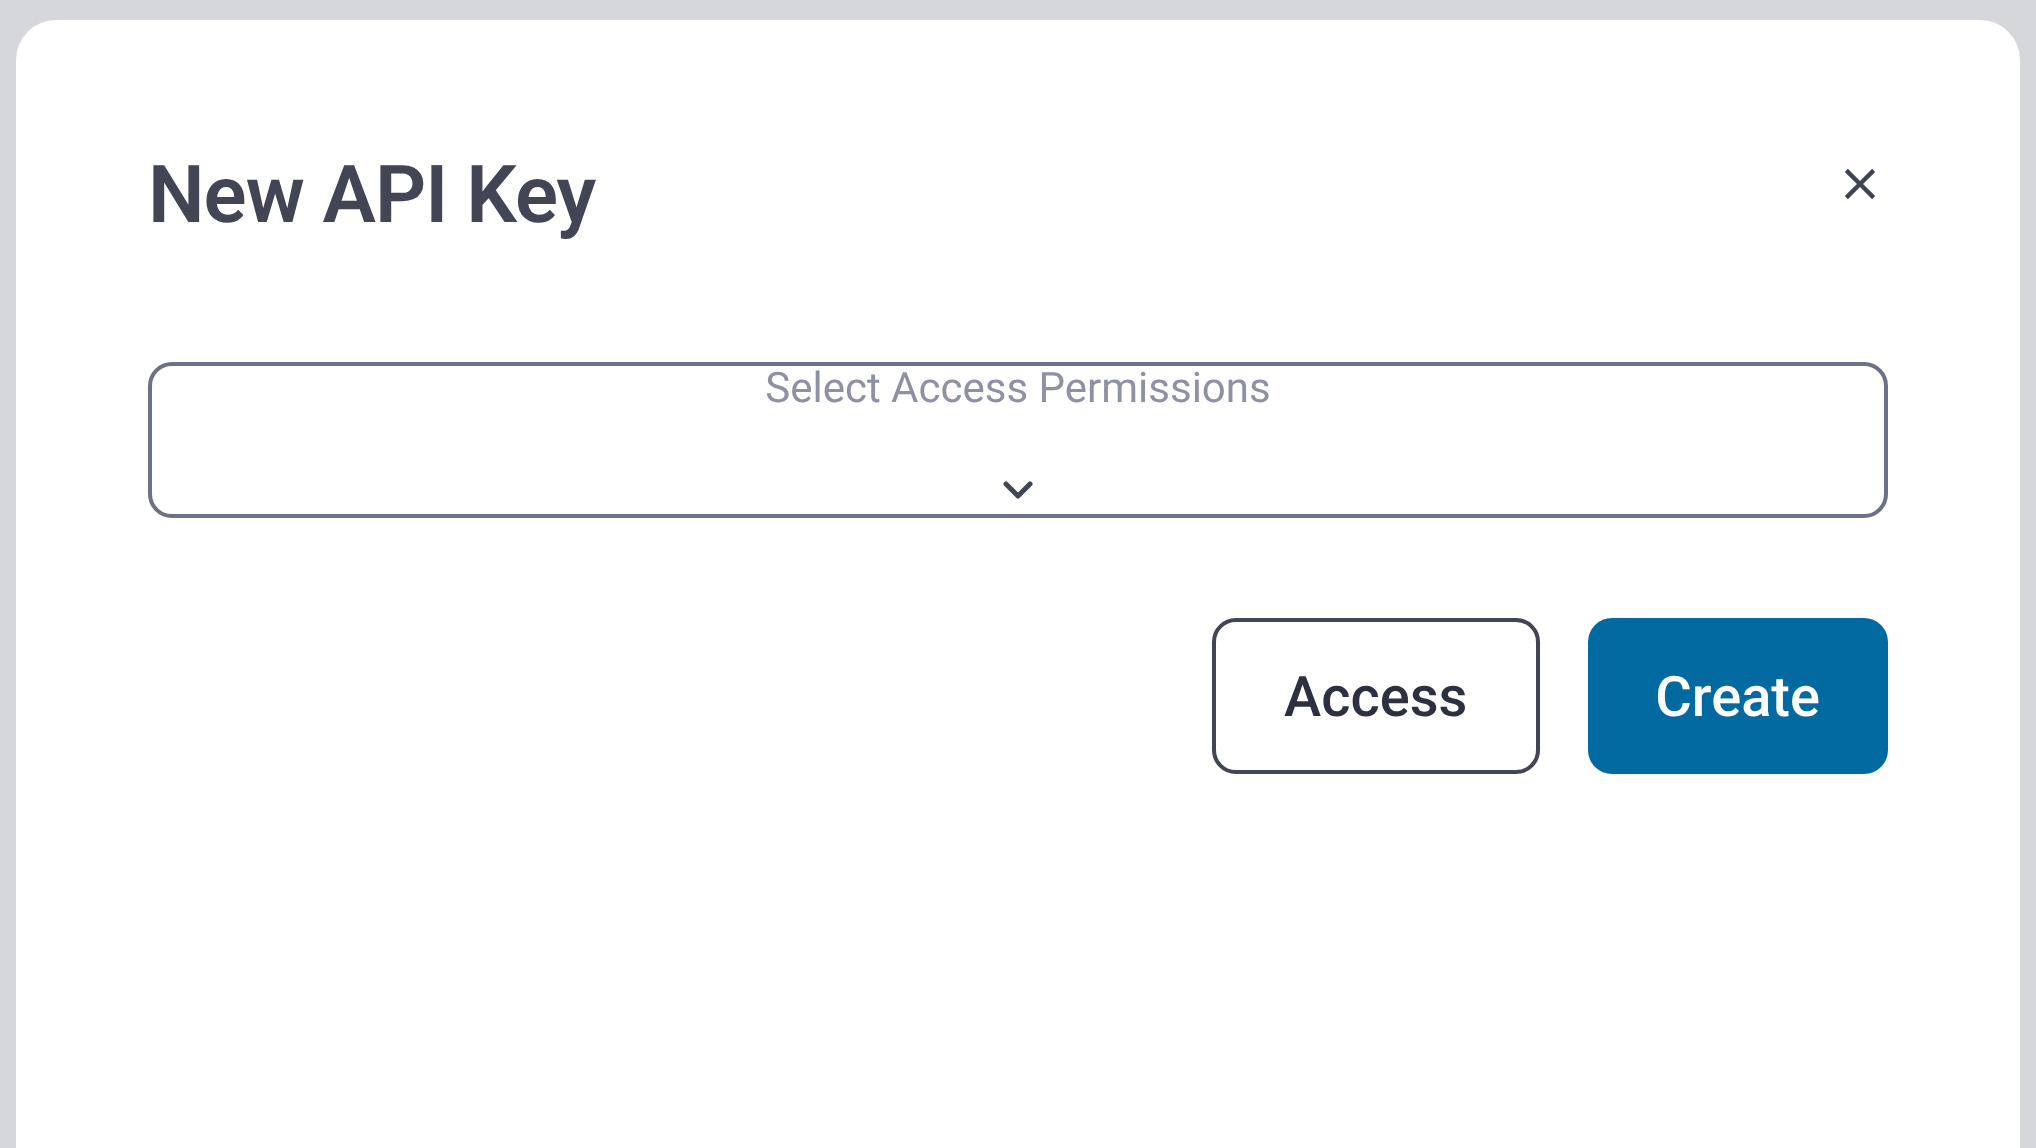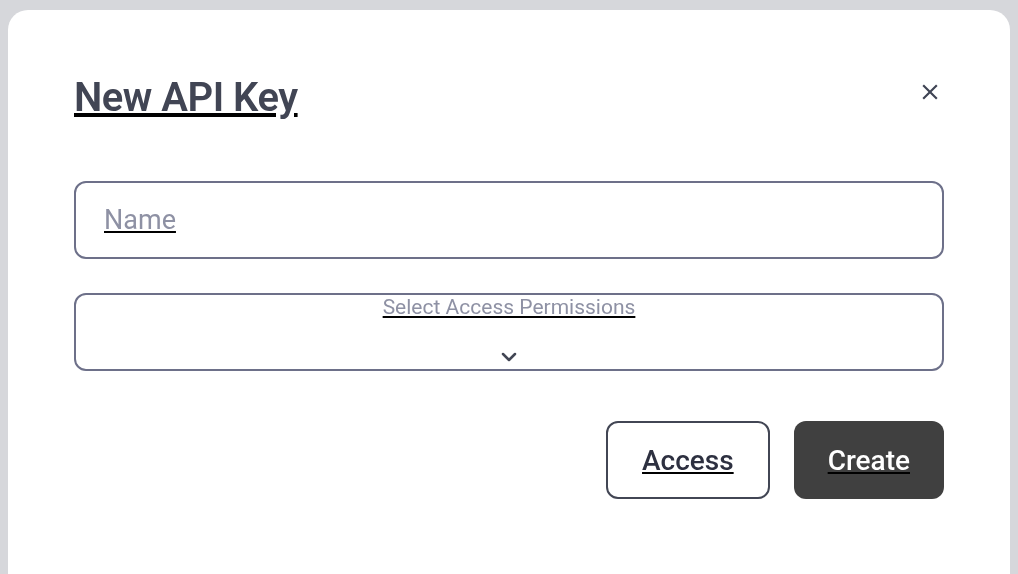--- a/index.html
+++ b/index.html
@@ -19,21 +19,20 @@
       position: absolute;
       top: 10px;
       left: 8px;
       right: 8px;
       bottom: 0;
       background: #ffffff;
       border-radius: 20px 20px 0 0;
       padding: 64px 66px 50px 66px;
       display: flex;
       flex-direction: column;
-      text-decoration: underline;
     }
     .modal-header {
       display: flex;
       justify-content: space-between;
       align-items: flex-start;
       margin-bottom: 60px;
     }
     .modal-title {
       font-size: 40px;
       font-weight: 600;
@@ -117,40 +116,39 @@
       display: flex;
       align-items: center;
       justify-content: center;
     }
     .btn-cancel {
       background: #ffffff;
       border: 2px solid #424654;
       color: #2d3040;
     }
     .btn-create {
-      background: #404040;
+      background: #0369a1;
       border: none;
       color: #ffffff;
     }
   </style>
 </head>
 <body>
 
 <div class="modal">
   <div class="modal-header">
     <h1 class="modal-title">New API Key</h1>
     <div class="close-icon">
       <svg viewBox="0 0 24 24" fill="currentColor">
         <path d="M19 6.41L17.59 5 12 10.59 6.41 5 5 6.41 10.59 12 5 17.59 6.41 19 12 13.41 17.59 19 19 17.59 13.41 12z"></path>
       </svg>
     </div>
   </div>
 
   <div class="form-body">
-    <input type="text" class="input-field" placeholder="Name" style="">
 
     <div class="select-field">
       <span class="select-placeholder">Select Access Permissions</span>
       <span class="chevron-icon">
         <svg viewBox="0 0 24 24" fill="none" stroke="currentColor" stroke-width="2.5" stroke-linecap="round" stroke-linejoin="round">
           <polyline points="6 9 12 15 18 9"></polyline>
         </svg>
       </span>
     </div>
   </div>

